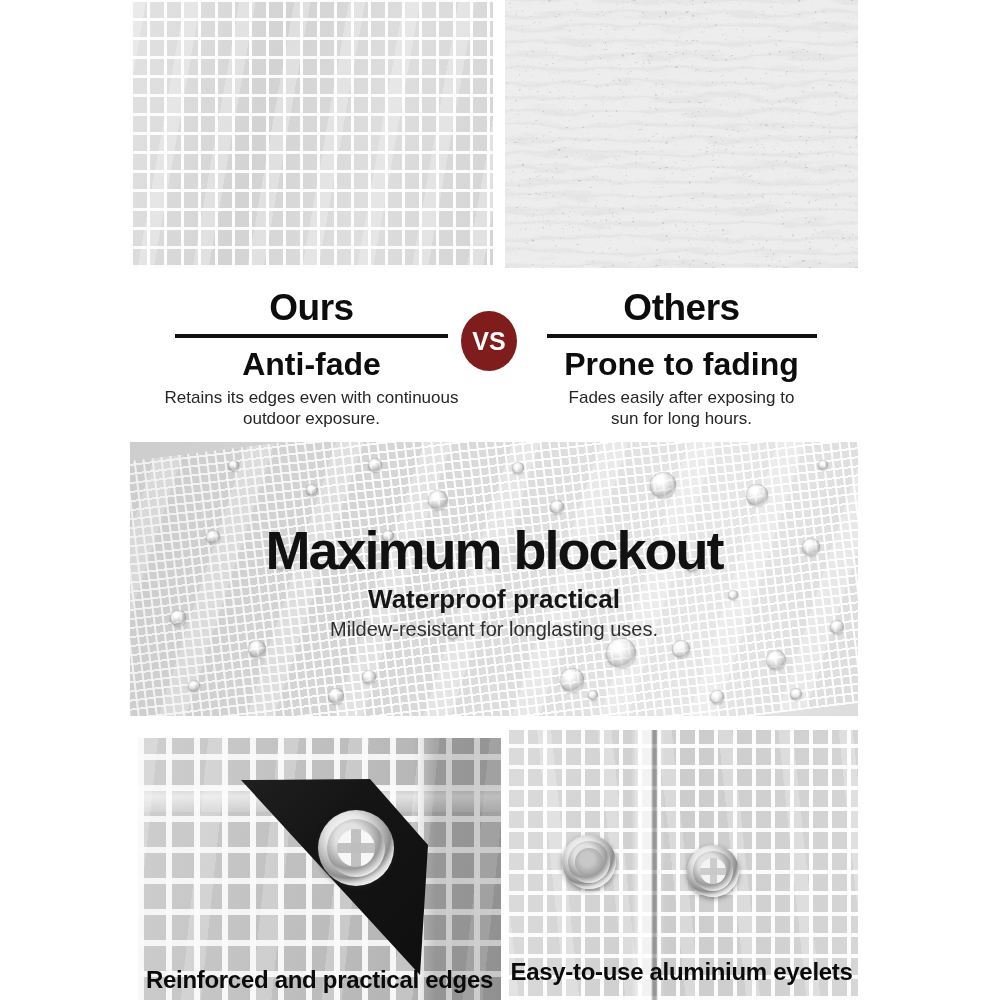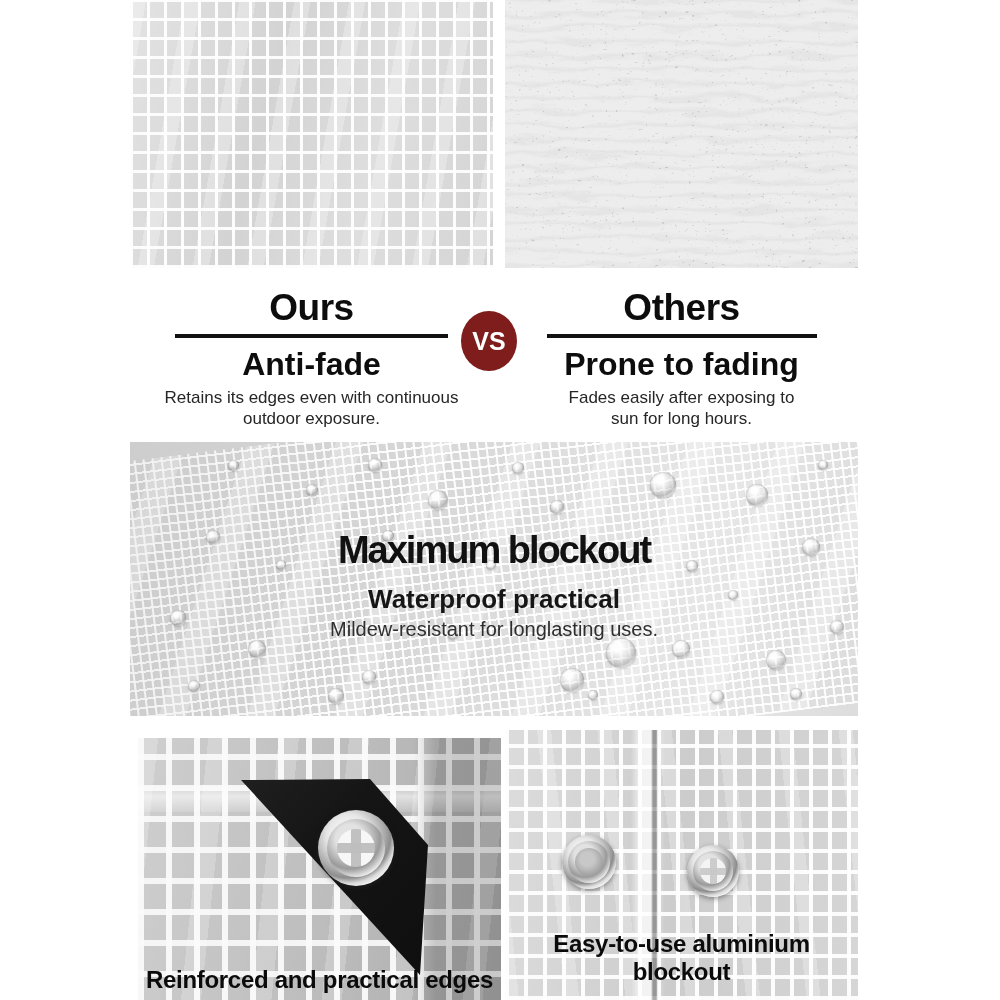--- a/index.html
+++ b/index.html
@@ -66,21 +66,21 @@
   .cmp-sub{margin-top:13px;font-size:32px;line-height:26px;font-weight:700;color:#0d0d0d;}
   .cmp-desc{margin:10px auto 0;font-size:17px;line-height:21px;color:#262626;}
   #cmp-ours .cmp-desc{width:312px;}
   #cmp-others .cmp-desc{width:252px;}
   .vs-badge{position:absolute;left:461px;top:311px;width:56px;height:60px;border-radius:50%;
     display:flex;align-items:center;justify-content:center;
     color:#fff;font-size:25px;font-weight:bold;letter-spacing:0;}
 
   
   .blockout-text{position:absolute;left:0;right:0;top:80px;text-align:center;z-index:5;}
-  .blockout-title{font-size:38px;line-height:56px;font-weight:bold;letter-spacing:-2px;color:#111;}
+  .blockout-title{font-size:54px;line-height:56px;font-weight:bold;letter-spacing:-2px;color:#111;}
   .blockout-sub{margin-top:8px;font-size:26px;line-height:26px;font-weight:600;color:#161616;}
   .blockout-note{margin-top:6px;font-size:20px;line-height:22px;font-weight:400;color:#2f2f2f;}
 
   
   .corner-protector{position:absolute;inset:0;
     clip-path:polygon(103px 42px, 232px 41px, 290px 107px, 282px 237px);
     background:linear-gradient(135deg,#2a2a2a 0%,#151515 45%,#0c0c0c 100%);}
   .eyelet{position:absolute;border-radius:50%;display:grid;place-items:center;
     background:radial-gradient(circle at 40% 34%, #fbfbfb 0 10%, #e6e6e6 32%, #a8a8a8 54%, #8d8d8d 62%, #dadada 70%, #f1f1f1 76%, #989898 92%, #b3b3b3 100%);
     box-shadow:0 2px 5px rgba(40,40,40,.45);}
@@ -221,16 +221,16 @@
     <div class="eyelet" id="eyelet-left">
       <div class="ring">
         <div class="hole hole-shaded"></div>
       </div>
     </div>
     <div class="eyelet" id="eyelet-right">
       <div class="ring">
         <div class="hole hole-cross-sm"></div>
       </div>
     </div>
-    <figcaption class="photo-caption">Easy-to-use aluminium blockout</figcaption>
+    <figcaption class="photo-caption">Easy-to-use aluminium eyelets</figcaption>
   </figure>
 
 </div>
 
 </body></html>

